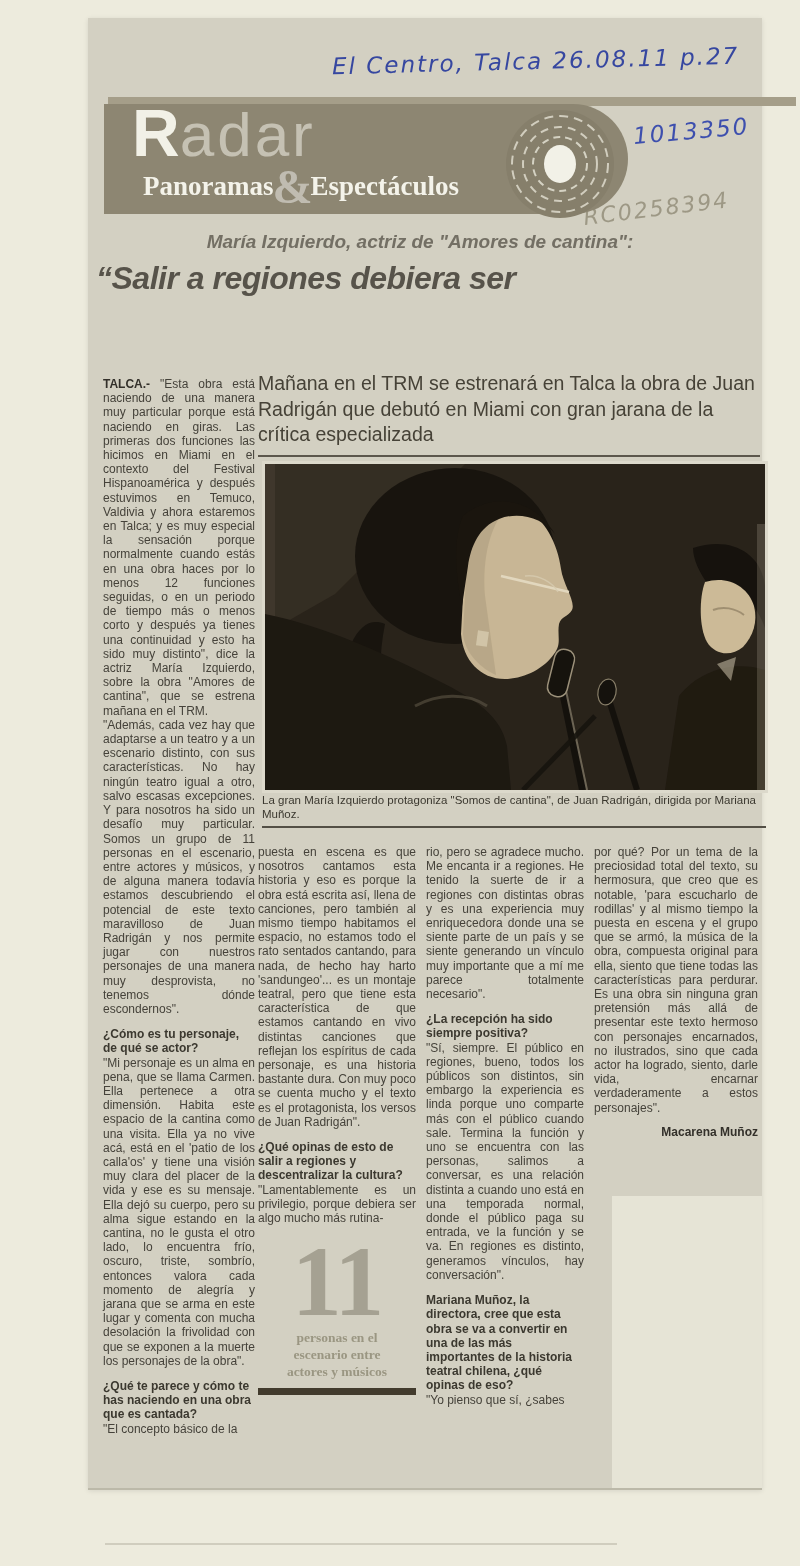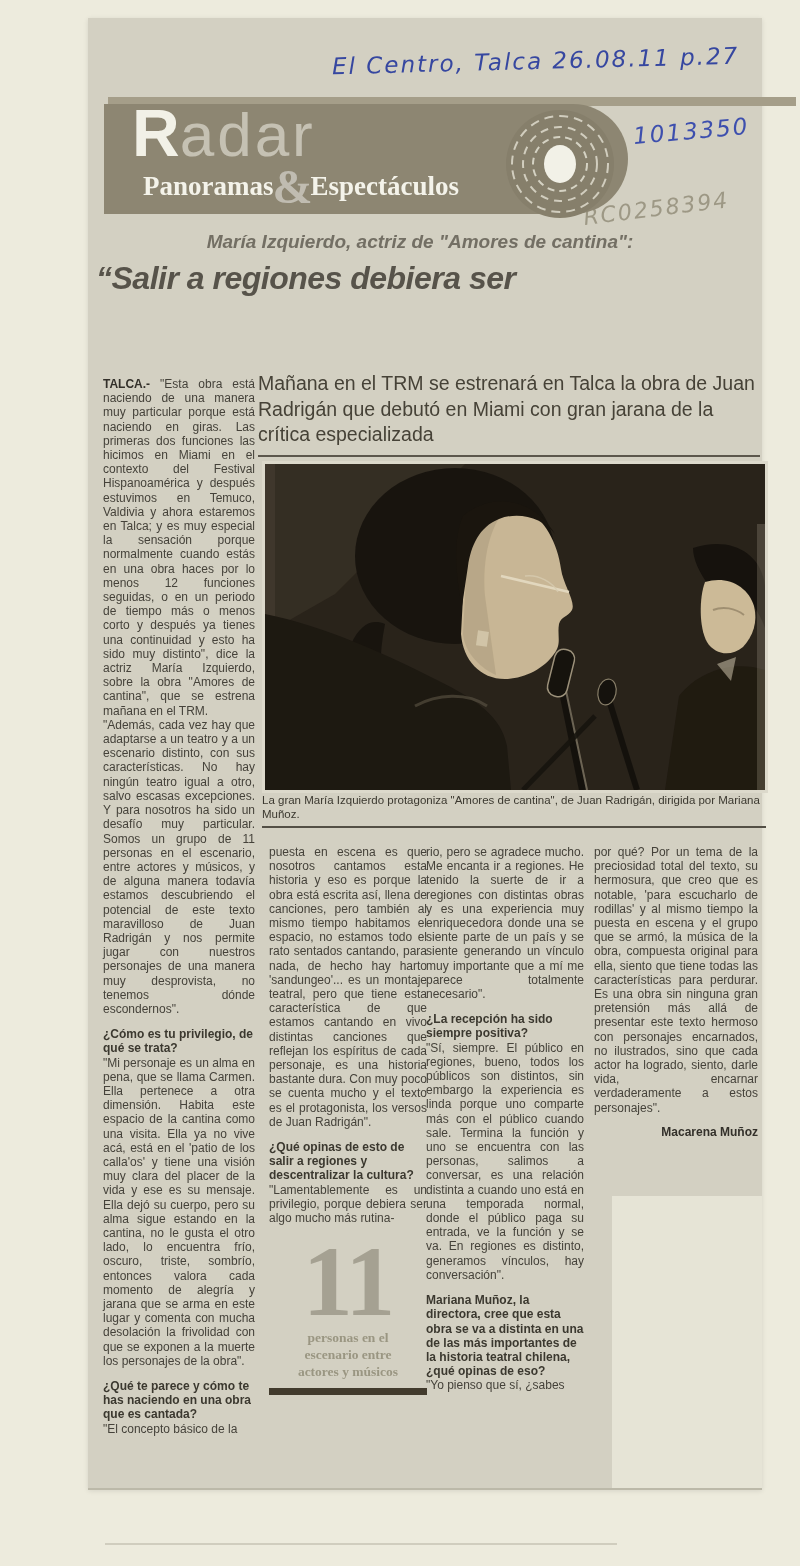--- a/index.html
+++ b/index.html
@@ -80,21 +80,21 @@
   .photo svg{display:block;}
   .caption{
     position:absolute;left:262px;top:793px;width:504px;
     font-size:11.5px;line-height:14px;color:#3b382f;
     border-bottom:2px solid #534f45;padding-bottom:5px;
   }
   
   .col{position:absolute;top:845px;}
   .col, .col1{font-size:12px;line-height:14.2px;color:#45423a;}
   .col1{position:absolute;left:103px;top:377px;width:152px;}
-  .col2{left:269px;width:158px;}
+  .col2{left:258px;width:158px;}
   .col3{left:426px;width:158px;}
   .col4{left:594px;width:164px;}
   .col p, .col1 p{margin:0;text-align:justify;}
   .dateline{font-weight:bold;color:#33302a;}
   .q{font-weight:bold;text-align:left !important;margin-top:11px !important;color:#3b382f;}
   .byline{font-weight:bold;text-align:right !important;margin-top:10px !important;color:#33302a;}
   
   .stat{margin-top:16px;text-align:center;}
   .stat-number{
     font-family:"Liberation Serif", serif;font-weight:bold;
@@ -176,46 +176,46 @@
 
     <path d="M428,84 C465,72 496,88 500,122 L500,164 C489,132 464,116 444,122 C434,108 428,95 428,84 Z" fill="#0d0a06"></path>
     <path d="M440,118 C462,111 483,122 489,142 C493,158 488,172 478,183 C466,193 450,191 442,178 C434,164 434,134 440,118 Z" fill="#cdbb97"></path>
     <path d="M448,146 C458,142 470,144 479,151" stroke="#8a7a5e" stroke-width="2" fill="none" opacity="0.7"></path>
     <path d="M400,326 L414,232 C434,206 470,196 500,206 L500,326 Z" fill="#181309"></path>
     <polygon points="452,200 471,193 466,217" fill="#ddd3ba" opacity="0.5"></polygon>
     <rect x="492" y="60" width="8" height="266" fill="#8a8270" opacity="0.35"></rect>
     <rect width="500" height="326" fill="#c9b795" opacity="0.05"></rect>
   </svg>
 </div>
-<div class="caption">La gran María Izquierdo protagoniza "Amores de cantina", de Juan Radrigán, dirigida por Mariana Muñoz.</div>
+<div class="caption">La gran María Izquierdo protagoniza "Somos de cantina", de Juan Radrigán, dirigida por Mariana Muñoz.</div>
 
 <div class="col1">
   <p><span class="dateline">TALCA.-</span><span> "Esta obra está naciendo de una manera muy particular porque está naciendo en giras. Las primeras dos funciones las hicimos en Miami en el contexto del Festival Hispanoamérica y después estuvimos en Temuco, Valdivia y ahora estaremos en Talca; y es muy especial la sensación porque normalmente cuando estás en una obra haces por lo menos 12 funciones seguidas, o en un periodo de tiempo más o menos corto y después ya tienes una continuidad y esto ha sido muy distinto", dice la actriz María Izquierdo, sobre la obra "Amores de cantina", que se estrena mañana en el TRM.</span></p>
   <p>"Además, cada vez hay que adaptarse a un teatro y a un escenario distinto, con sus características. No hay ningún teatro igual a otro, salvo escasas excepciones. Y para nosotros ha sido un desafío muy particular. Somos un grupo de 11 personas en el escenario, entre actores y músicos, y de alguna manera todavía estamos descubriendo el potencial de este texto maravilloso de Juan Radrigán y nos permite jugar con nuestros personajes de una manera muy desprovista, no tenemos dónde escondernos".</p>
-  <p class="q">¿Cómo es tu privilegio, de qué se trata?</p>
+  <p class="q">¿Cómo es tu personaje, de qué se actor?</p>
   <p>"Mi personaje es un alma en pena, que se llama Carmen. Ella pertenece a otra dimensión. Habita este espacio de la cantina como una visita. Ella ya no vive acá, está en el 'patio de los calla'os' y tiene una visión muy clara del placer de la vida y ese es su mensaje. Ella dejó su cuerpo, pero su alma sigue estando en la cantina, no le gusta el otro lado, lo encuentra frío, oscuro, triste, sombrío, entonces valora cada momento de alegría y jarana que se arma en este lugar y comenta con mucha desolación la frivolidad con que se exponen a la muerte los personajes de la obra".</p>
   <p class="q">¿Qué te parece y cómo te has naciendo en una obra que es cantada?</p>
   <p>"El concepto básico de la</p>
 </div>
 
 <div class="col col2">
   <p>puesta en escena es que nosotros cantamos esta historia y eso es porque la obra está escrita así, llena de canciones, pero también al mismo tiempo habitamos el espacio, no estamos todo el rato sentados cantando, para nada, de hecho hay harto 'sandungeo'... es un montaje teatral, pero que tiene esta característica de que estamos cantando en vivo distintas canciones que reflejan los espíritus de cada personaje, es una historia bastante dura. Con muy poco se cuenta mucho y el texto es el protagonista, los versos de Juan Radrigán".</p>
   <p class="q">¿Qué opinas de esto de salir a regiones y descentralizar la cultura?</p>
   <p>"Lamentablemente es un privilegio, porque debiera ser algo mucho más rutina-</p>
   <div class="stat">
     <div class="stat-number">11</div>
     <div class="stat-label">personas en el escenario entre actores y músicos</div>
     <div class="stat-rule"></div>
   </div>
 </div>
 
 <div class="col col3">
   <p>rio, pero se agradece mucho. Me encanta ir a regiones. He tenido la suerte de ir a regiones con distintas obras y es una experiencia muy enriquecedora donde una se siente parte de un país y se siente generando un vínculo muy importante que a mí me parece totalmente necesario".</p>
   <p class="q">¿La recepción ha sido siempre positiva?</p>
   <p>"Sí, siempre. El público en regiones, bueno, todos los públicos son distintos, sin embargo la experiencia es linda porque uno comparte más con el público cuando sale. Termina la función y uno se encuentra con las personas, salimos a conversar, es una relación distinta a cuando uno está en una temporada normal, donde el público paga su entrada, ve la función y se va. En regiones es distinto, generamos vínculos, hay conversación".</p>
-  <p class="q">Mariana Muñoz, la directora, cree que esta obra se va a distinta en una de las más importantes de la historia teatral chilena, ¿qué opinas de eso?</p>
+  <p class="q">Mariana Muñoz, la directora, cree que esta obra se va a convertir en una de las más importantes de la historia teatral chilena, ¿qué opinas de eso?</p>
   <p>"Yo pienso que sí, ¿sabes</p>
 </div>
 
 <div class="col col4">
   <p>por qué? Por un tema de la preciosidad total del texto, su hermosura, que creo que es notable, 'para escucharlo de rodillas' y al mismo tiempo la puesta en escena y el grupo que se armó, la música de la obra, compuesta original para ella, siento que tiene todas las características para perdurar. Es una obra sin ninguna gran pretensión más allá de presentar este texto hermoso con personajes encarnados, no ilustrados, sino que cada actor ha logrado, siento, darle vida, encarnar verdaderamente a estos personajes".</p>
   <p class="byline">Macarena Muñoz</p>
 </div>
 
 </body></html>

